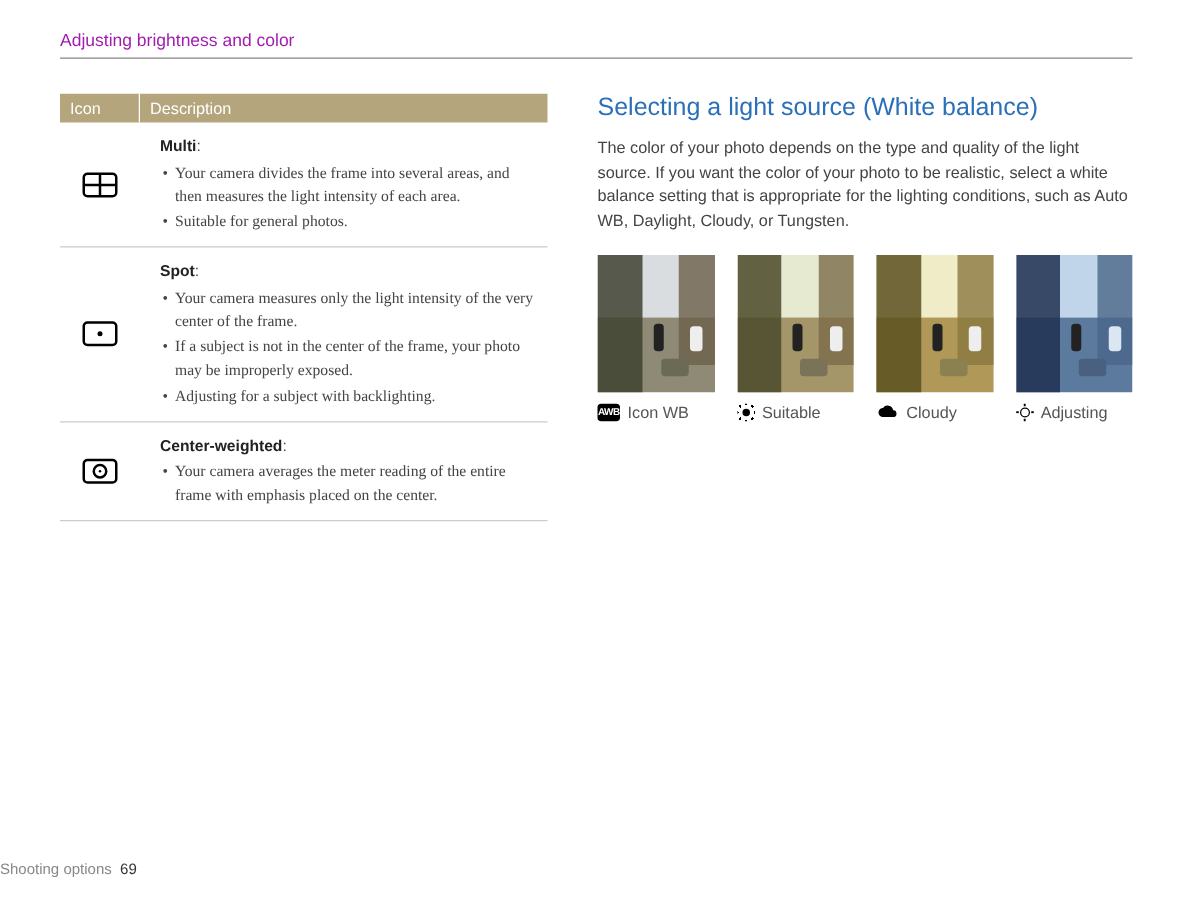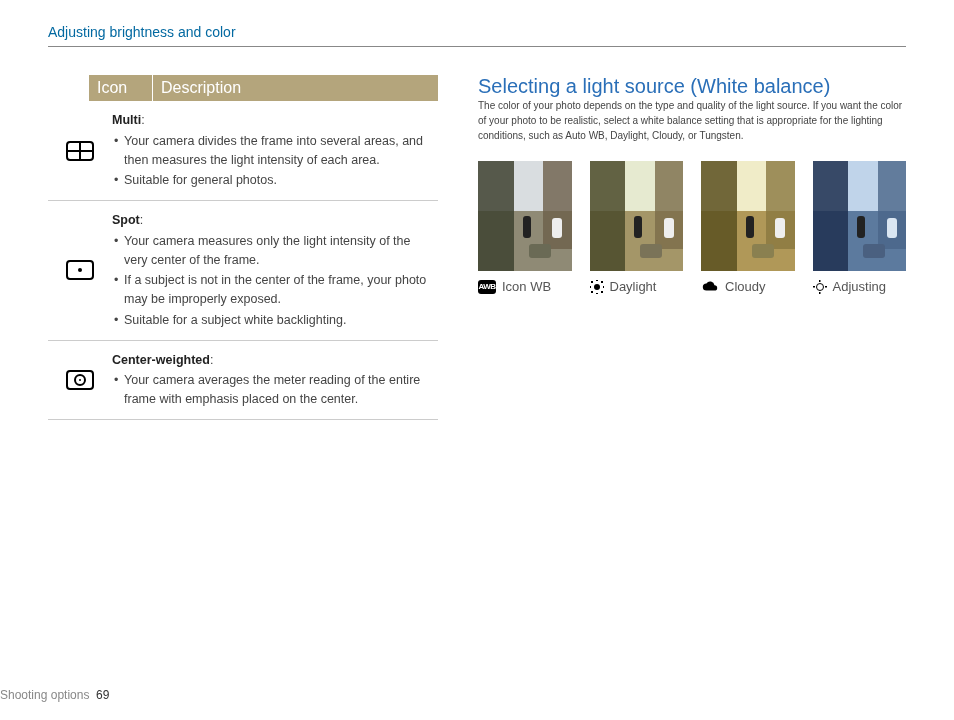--- a/index.html
+++ b/index.html
@@ -6,43 +6,42 @@
     body {
       width: 954px;
       height: 720px;
       font-family: Arial, Helvetica, sans-serif;
       background: #fff;
       color: #333;
       padding: 24px 48px 20px 48px;
       position: relative;
     }
     .breadcrumb {
-      color: #0369a1;
+      color: #a21caf;
       font-size: 14px;
       font-weight: 300;
       padding-bottom: 6px;
       border-bottom: 1px solid #888;
       margin-bottom: 28px;
     }
     .columns {
       display: flex;
       gap: 40px;
     }
     .col-left {
       width: 390px;
     }
     .col-right {
       flex: 1;
     }
     .table-header {
       display: flex;
       background: #b4a57c;
       color: #fff;
-      font-size: 16px;
-      margin-left: 41px;
+      font-size: 13px;
     }
     .th-icon {
       width: 64px;
       padding: 4px 8px;
       border-right: 1px solid #fff;
     }
     .th-desc {
       flex: 1;
       padding: 4px 8px;
     }
@@ -56,33 +55,35 @@
       display: flex;
       align-items: center;
       justify-content: center;
     }
     .td-desc {
       flex: 1;
       font-size: 12.5px;
       line-height: 1.5;
       color: #444;
       padding-right: 6px;
+      margin-left: 16px;
     }
     .td-desc .mode-name {
       font-weight: bold;
       color: #222;
     }
     .td-desc ul {
       list-style: none;
       margin-top: 2px;
     }
     .td-desc ul li {
       position: relative;
       padding-left: 12px;
       margin-top: 2px;
+      font-family: Liberation Serif, serif;
     }
     .td-desc ul li::before {
       content: "•";
       position: absolute;
       left: 2px;
       top: 0;
     }
     
     .icon-box {
       width: 28px;
@@ -142,23 +143,24 @@
       border-radius: 50%;
       left: 50%;
       top: 50%;
       transform: translate(-50%, -50%);
     }
     
     .section-heading {
       color: #2a6fb8;
       font-size: 20px;
       font-weight: 400;
+      margin-bottom: 10px;
     }
     .section-intro {
-      font-size: 10px;
+      font-size: 13px;
       line-height: 1.5;
       color: #444;
       margin-bottom: 18px;
     }
     .thumb-grid {
       display: grid;
       grid-template-columns: 1fr 1fr 1fr 1fr;
       gap: 31px 18px;
     }
     .thumb {
@@ -291,21 +293,21 @@
 
     <div class="table-row">
       <div class="td-icon">
           <div class="icon-box spot-icon"></div>
         </div>
       <div class="td-desc">
         <span class="mode-name">Spot</span>:
         <ul>
           <li>Your camera measures only the light intensity of the very center of the frame.</li>
           <li>If a subject is not in the center of the frame, your photo may be improperly exposed.</li>
-          <li>Suitable for a subject white backlighting.</li>
+          <li>Adjusting for a subject with backlighting.</li>
         </ul>
       </div>
     </div>
 
     <div class="table-row">
       <div class="td-icon">
           <div class="icon-box center-icon"></div>
         </div>
       <div class="td-desc">
         <span class="mode-name">Center-weighted</span>:
@@ -342,21 +344,21 @@
           <div class="sky"></div>
             <div class="ground"></div>
             <div class="bldg-l"></div>
             <div class="bldg-r"></div>
             <div class="person"></div>
             <div class="chef"></div>
             <div class="bike"></div>
         </div>
         <div class="thumb-label">
           <span class="wb-icon sun-icon"></span>
-          <span>Daylight</span>
+          <span>Suitable</span>
         </div>
       </div>
 
       <div class="thumb">
         <div class="thumb-img wb-cloudy">
           <div class="sky"></div>
             <div class="ground"></div>
             <div class="bldg-l"></div>
             <div class="bldg-r"></div>
             <div class="person"></div>

